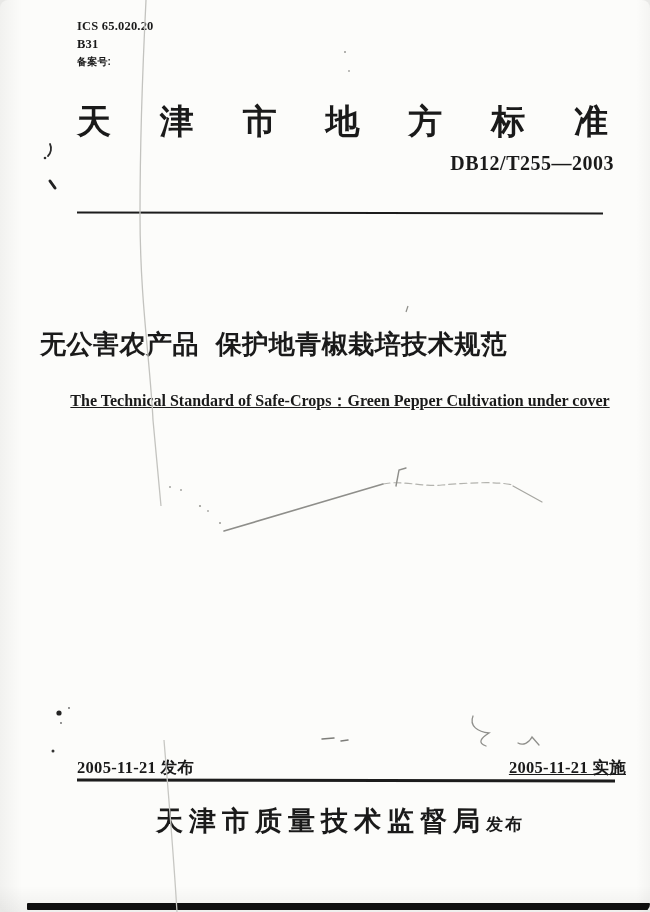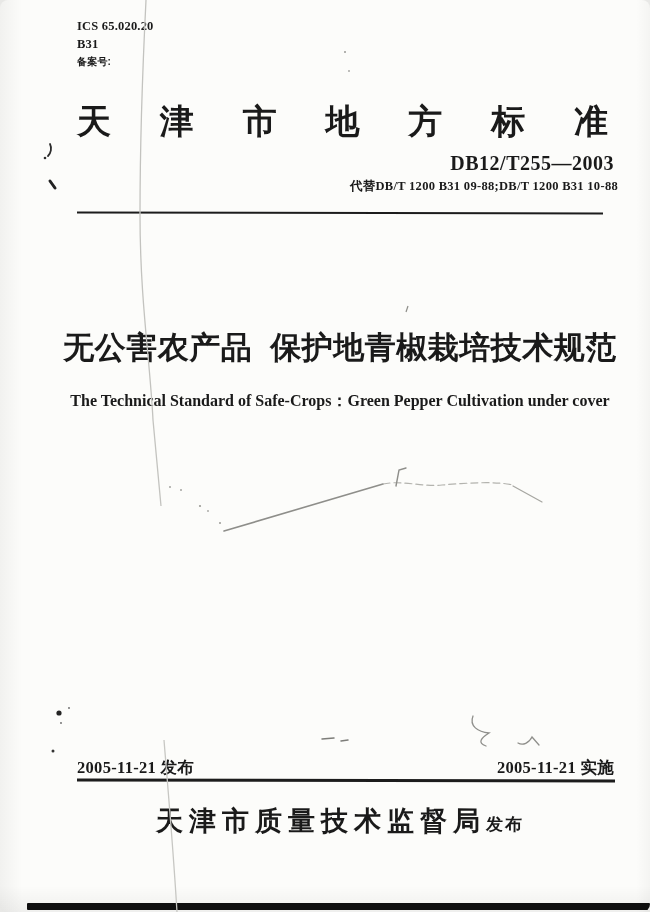--- a/index.html
+++ b/index.html
@@ -31,29 +31,29 @@
     font-size:34px;font-weight:bold;line-height:1.2;}
 
   #standard-number{top:152px;right:36px;font:bold 20px "Liberation Serif", serif;letter-spacing:0.5px;}
   #supersedes{top:178px;right:32px;font-size:12.5px;font-weight:600;font-family:"Liberation Serif", serif;letter-spacing:0.3px;}
 
   .rule{background:#1c1c1c;}
   #top-rule{left:77px;top:212px;width:526px;height:2px;transform:rotate(0.1deg);}
   #footer-rule{left:77px;top:779px;width:538px;height:3px;transform:rotate(0.12deg);}
 
   
-  #main-title{left:40px;top:327px;width:600px;text-align:center;font-size:31px;font-weight:bold;
+  #main-title{left:40px;top:327px;width:600px;font-size:26px;font-weight:bold;
     letter-spacing:0.5px;word-spacing:9px;white-space:nowrap;}
   #english-title{left:40px;top:391px;width:600px;text-align:center;
-    font:600 16px "Liberation Serif", serif;}
+    font:600 16px "Liberation Serif", serif;text-decoration:underline;}
 
   
   .date{font:bold 16.5px "Liberation Serif", serif;letter-spacing:0.3px;}
   #issue-date{left:77px;top:757px;}
-  #implementation-date{top:757px;right:36px;}
+  #implementation-date{top:757px;right:24px;text-decoration:underline;}
 
   
   #publisher-row{left:40px;top:803px;width:600px;text-align:center;white-space:nowrap;}
   #publisher-name{font-size:27px;font-weight:bold;letter-spacing:6px;}
   #publish-label{font-size:17px;font-weight:bold;margin-left:0;letter-spacing:2px;}
 
   
   #bottom-edge-bar{left:27px;top:903px;width:623px;height:7px;background:#0f0f0f;border-radius:1px;}
 
   #artifacts{left:0;top:0;width:650px;height:912px;pointer-events:none;}
@@ -74,21 +74,20 @@
       <span>天</span>
       <span>津</span>
       <span>市</span>
       <span>地</span>
       <span>方</span>
       <span>标</span>
       <span>准</span>
     </div>
 
   <div class="abs" id="standard-number">DB12/T255—2003</div>
-  <div class="abs" id="supersedes">代替DB/T 1200 B31 09-88;DB/T 1200 B31 10-88</div>
 
   <div class="abs rule" id="top-rule"></div>
 
   <div class="abs" id="main-title">无公害农产品 保护地青椒栽培技术规范</div>
   <div class="abs" id="english-title">The Technical Standard of Safe-Crops：Green Pepper Cultivation under cover</div>
 
   <div class="abs date" id="issue-date">2005-11-21 发布</div>
   <div class="abs date" id="implementation-date">2005-11-21 实施</div>
   <div class="abs rule" id="footer-rule"></div>
 

